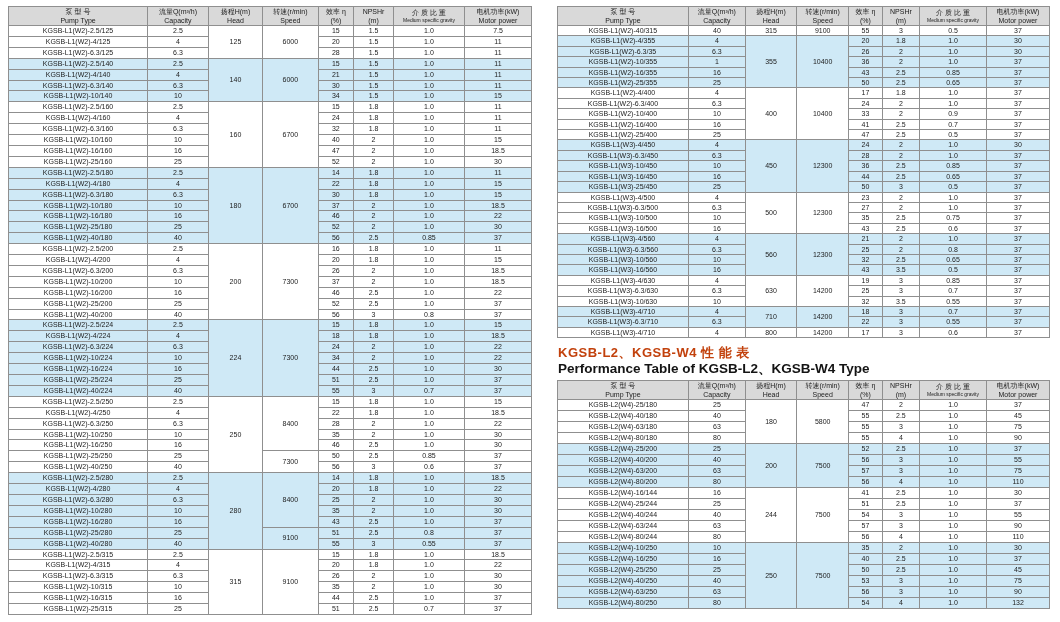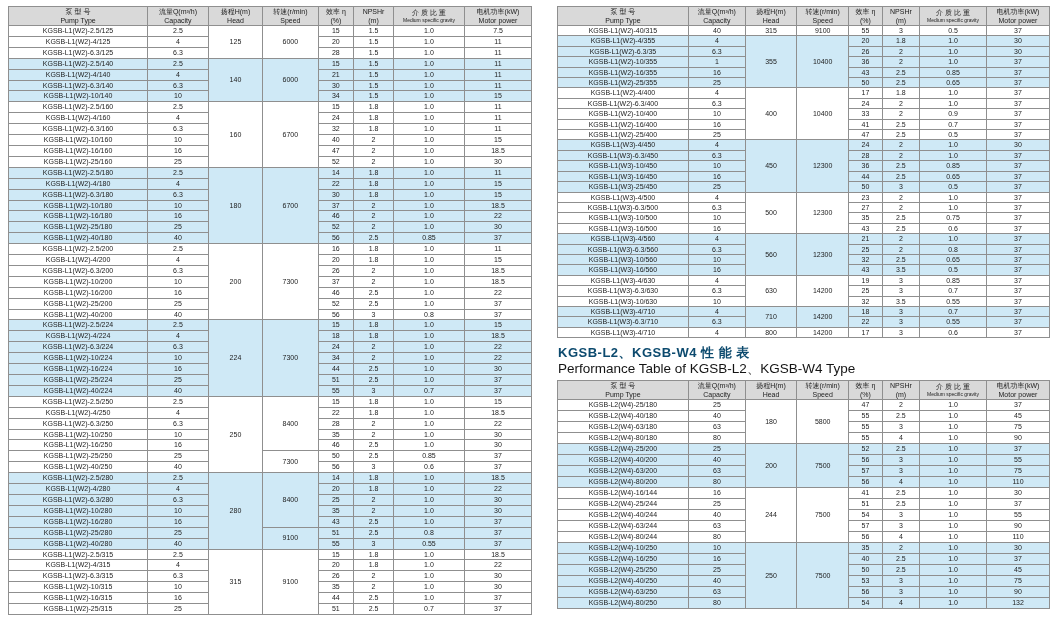--- a/index.html
+++ b/index.html
@@ -18,22 +18,22 @@
   }
   thead th { background:#d9d9d9; font-weight:normal; }
   thead .h-line { line-height:9px; font-size:7px; }
   thead .h-line.tiny { font-size:5px; line-height:7px; }
   tbody tr.shade td { background:#cfe9f6; }
   tbody td { background:#ffffff; height:9.9px; line-height:9.9px; }
   .t-rt tbody td { height:9.4px; line-height:9.4px; }
   .t-rb tbody td { height:10px;  line-height:10px; }
 
   .section-heading { margin:7px 0 3px 1px; }
-  .sec-zh { color:#0c4a6e; font-weight:bold; font-size:13px; letter-spacing:0.5px; line-height:16px; }
-  .sec-en { color:#141414; font-weight:normal; font-size:13.5px; line-height:16px; }
+  .sec-zh { color:#c2410c; font-weight:bold; font-size:13px; letter-spacing:0.5px; line-height:16px; }
+  .sec-en { color:#141414; font-weight:bold; font-size:13.5px; line-height:16px; }
 </style>
 </head>
 <body>
 
 <div class="page">
   <div class="panel panel-left">
     <table class="t-left" id="tbl-left">
         <colgroup>
           <col style="width: 26.6%;">
           <col style="width: 11.6%;">

